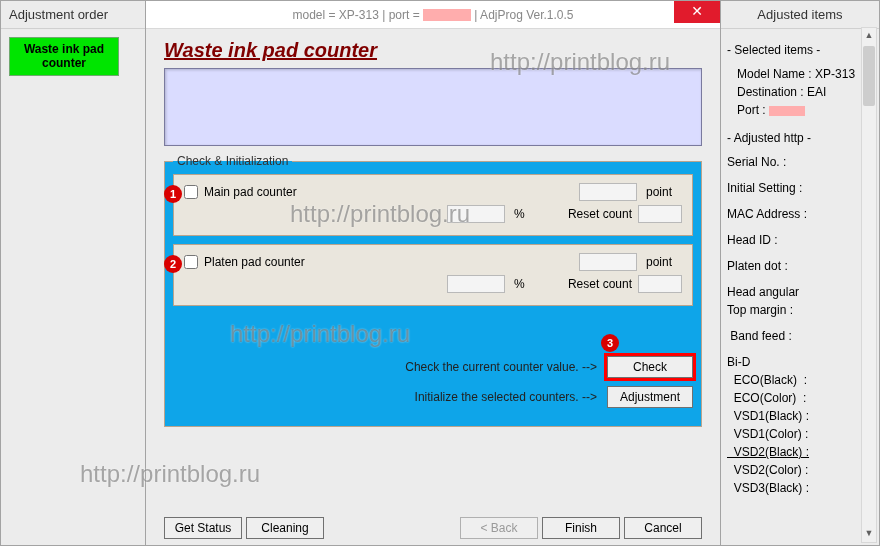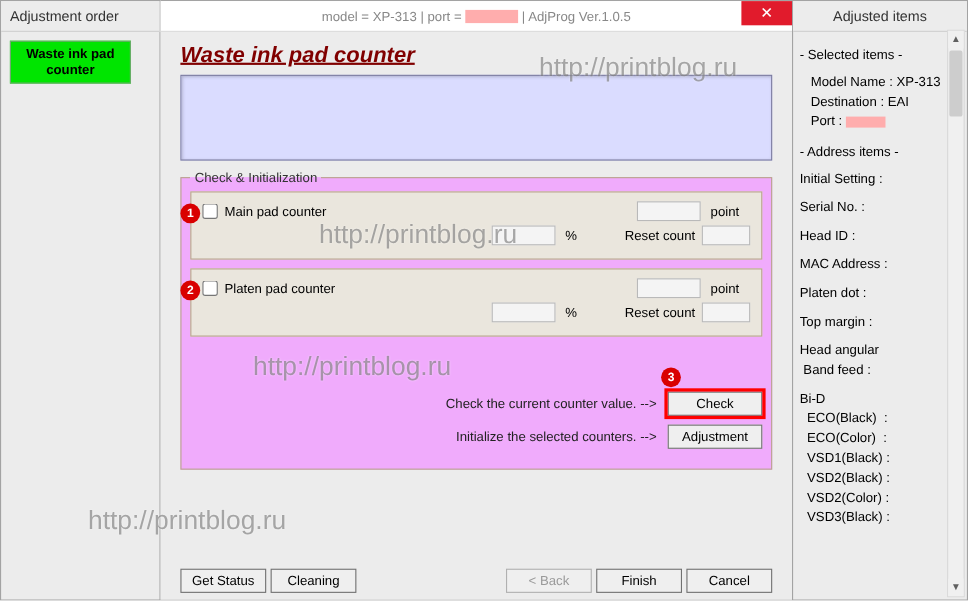--- a/index.html
+++ b/index.html
@@ -89,21 +89,21 @@
   .list-box {
     width: 100%;
     height: 78px;
     background: #DADCFF;
     border: 1px solid #7A7A9E;
     box-shadow: inset 1px 1px 3px rgba(0,0,0,0.2);
     margin-bottom: 8px;
   }
   fieldset.group {
     border: 1px solid #B9A48D;
-    background: #f0abfc;
+    background: #0ea5e9;
     padding: 6px 8px 10px 8px;
     margin: 0 0 4px 0;
   }
   fieldset.group legend {
     padding: 0 4px;
     color: #333;
     font-size: 12px;
   }
   .sub {
     border: 1px solid #B9A48D;
@@ -295,35 +295,36 @@
     </div>
   </div>
 
   <div class="panel-right">
     <div class="panel-title" style="text-align:center">Adjusted items</div>
     <div class="adjusted-body">
       <div class="hdr">- Selected items -</div>
       <div class="indent">Model Name : XP-313</div>
       <div class="indent">Destination : EAI</div>
       <div class="indent"><span>Port : </span><span class="redact-small"></span></div>
-      <div class="hdr" style="margin-top:10px">- Address items -</div>
+      <div class="hdr" style="margin-top:10px">- Adjusted http -</div>
       <div id="adj-list">
+          <div style="white-space: pre; margin-bottom: 8px;">Serial No. :</div>
           <div style="white-space: pre; margin-bottom: 8px;">Initial Setting :</div>
-          <div style="white-space: pre; margin-bottom: 8px;">Serial No. :</div>
+          <div style="white-space: pre; margin-bottom: 8px;">MAC Address :</div>
           <div style="white-space: pre; margin-bottom: 8px;">Head ID :</div>
-          <div style="white-space: pre; margin-bottom: 8px;">MAC Address :</div>
           <div style="white-space: pre; margin-bottom: 8px;">Platen dot :</div>
+          <div style="white-space: pre;">Head angular</div>
           <div style="white-space: pre; margin-bottom: 8px;">Top margin :</div>
-          <div style="white-space: pre;">Head angular</div>
           <div style="white-space: pre; margin-bottom: 8px;"> Band feed :</div>
           <div style="white-space: pre;">Bi-D</div>
           <div style="white-space: pre;">  ECO(Black)  :</div>
           <div style="white-space: pre;">  ECO(Color)  :</div>
           <div style="white-space: pre;">  VSD1(Black) :</div>
-          <div style="white-space: pre;">  VSD2(Black) :</div>
+          <div style="white-space: pre;">  VSD1(Color) :</div>
+          <div style="white-space: pre; text-decoration: underline;">  VSD2(Black) :</div>
           <div style="white-space: pre;">  VSD2(Color) :</div>
           <div style="white-space: pre;">  VSD3(Black) :</div>
         </div>
     </div>
     <div class="scroll-track">
       <div class="scroll-btn">▲</div>
       <div class="scroll-thumb"></div>
       <div class="scroll-btn" style="position:absolute;bottom:0;left:0;right:0">▼</div>
     </div>
   </div>

